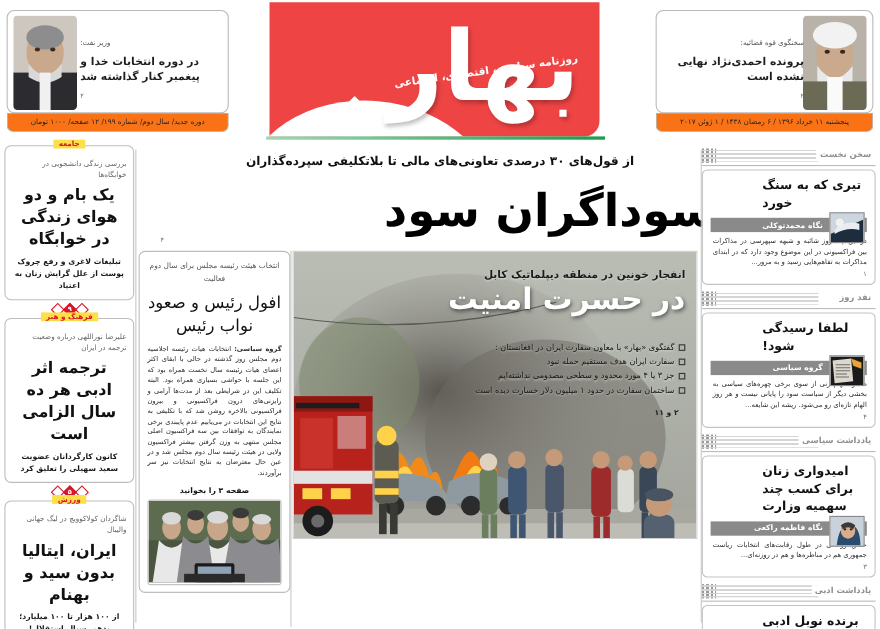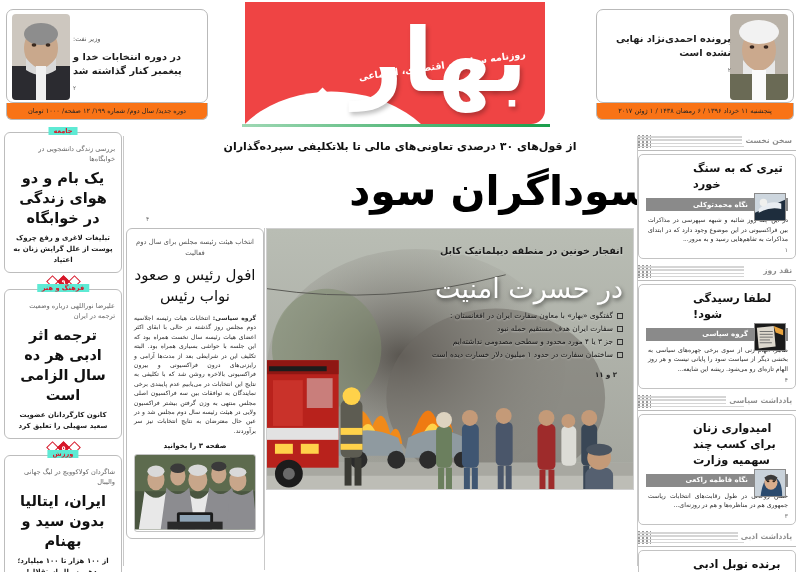--- a/index.html
+++ b/index.html
@@ -103,21 +103,21 @@
   .vrule { position: absolute; width: 1px; background: #c9c9c9; }
 
   
   .sidebar-left { position: absolute; left: 4px; top: 132px; width: 118px; }
   .sb-block {
     position: relative; border: 1px solid #bdbdbd; border-radius: 6px;
     padding: 11px 6px 6px; margin-bottom: 2px; direction: rtl; background: #fff;
   }
   .sb-tag {
     position: absolute; right: 50%; transform: translateX(50%); top: -6px;
-    background: #5eead4; padding: 0 5px;
+    background: #fde047; padding: 0 5px;
     font-size: 6.6px; font-weight: bold; color: #d7182a; white-space: nowrap;
   }
   .sb-eyebrow {
     font-size: 6.6px; color: #666; 
     line-height: 10px; margin-bottom: 4px;
   }
   .sb-head {
     font-size: 14.5px; font-weight: bold; color: #111;
     text-align: center; line-height: 20px; letter-spacing: -.5px;
   }
@@ -170,22 +170,22 @@
     position: absolute; left: 266px; top: 228px; width: 368px; height: 262px;
     overflow: hidden; border: 1px solid #cfcfcf;
   }
   .hero svg { position: absolute; inset: 0; }
   .hero-kicker {
     position: absolute; right: 10px; top: 16px; direction: rtl;
     font-size: 9.6px; font-weight: bold; color: #1b1b1b;
     text-shadow: 0 1px 2px rgba(255,255,255,.55);
   }
   .hero-title {
-    position: absolute; right: 10px; top: 44px; direction: rtl;
-    font-size: 27px; font-weight: normal; color: #ffffff;
+    position: absolute; right: 10px; top: 28px; direction: rtl;
+    font-size: 27px; font-weight: bold; color: #ffffff;
     text-shadow: 1px 2px 4px rgba(0,0,0,.55); letter-spacing: -1px;
   }
   .hero-bullets {
     position: absolute; right: 10px; top: 80px; direction: rtl;
     font-size: 7.4px; line-height: 13px; color: #141414; text-align: right;
     text-shadow: 0 1px 2px rgba(255,255,255,.5);
   }
   .hero-bullets li { list-style: none; }
   .bsq {
     display: inline-block; width: 6px; height: 6px;
@@ -287,20 +287,21 @@
           <ellipse cx="29" cy="36" rx="17" ry="21" fill="#cba98d"></ellipse>
           <ellipse cx="29" cy="18" rx="20" ry="12" fill="#f2f2f2"></ellipse>
           <path d="M13 46 q16 22 32 0 l0 14 q-16 12 -32 0z" fill="#e8e8e8"></path>
           <rect y="60" width="58" height="26" fill="#6a6a55"></rect>
           <rect x="22" y="56" width="14" height="30" fill="#fafafa"></rect>
           <ellipse cx="22" cy="33" rx="2.4" ry="1.8" fill="#352620"></ellipse>
           <ellipse cx="36" cy="33" rx="2.4" ry="1.8" fill="#352620"></ellipse>
         </svg>
       </div>
       <div class="promo-text">
+        <div class="promo-eyebrow">سخنگوی قوه قضائیه:</div>
         <div class="promo-head">پرونده احمدی‌نژاد نهایی نشده است</div>
         <div class="promo-pg">۲</div>
       </div>
     </div>
     <div class="infoline info-right">پنجشنبه ۱۱ خرداد ۱۳۹۶ / ۶ رمضان ۱۴۳۸ / ۱ ژوئن ۲۰۱۷</div>
   </div>
 
   <div class="lead-kicker">از قول‌های ۳۰ درصدی تعاونی‌های مالی تا بلاتکلیفی سپرده‌گذاران</div>
   <div class="lead-title">سوداگران سود</div>
   <div class="lead-pg">۴</div>

